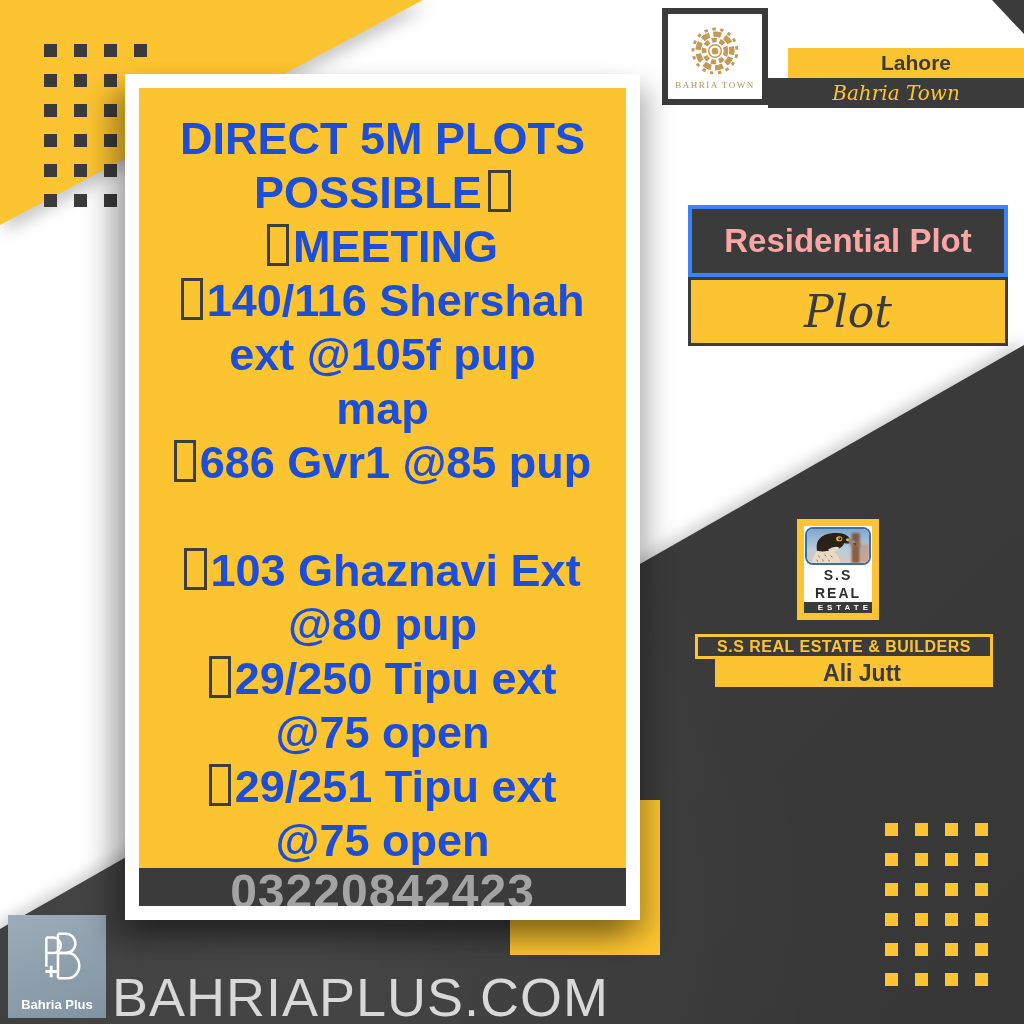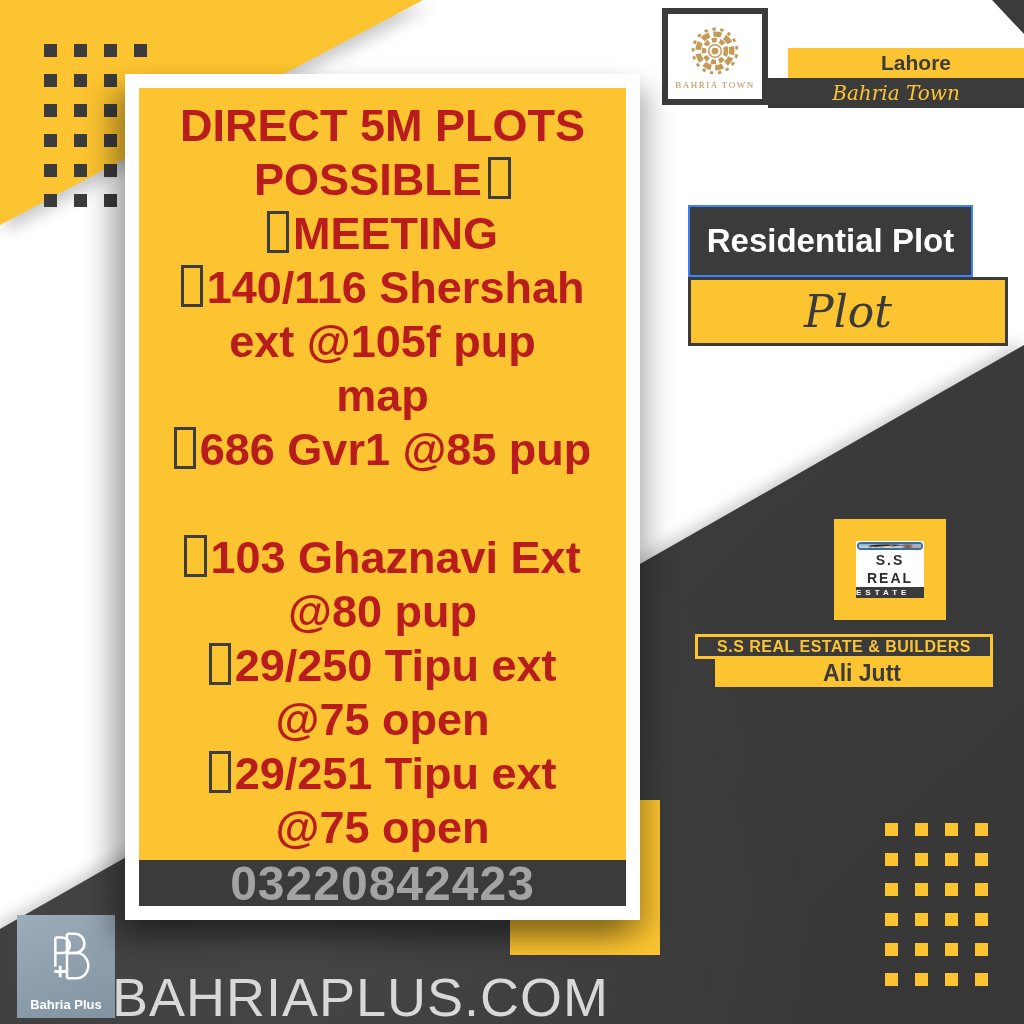--- a/index.html
+++ b/index.html
@@ -26,21 +26,21 @@
              background:radial-gradient(circle at 28% 92%,rgba(255,255,255,.06),transparent 45%);}
   .yellow-back-rect{position:absolute;left:510px;top:800px;width:150px;height:155px;
              background:#FCC430;z-index:3;}
 
   
   .main-card{position:absolute;left:125px;top:74px;width:515px;height:846px;z-index:5;
              background:#ffffff;padding:14px;box-sizing:border-box;
              box-shadow:-16px 18px 26px rgba(0,0,0,.30),10px 14px 24px rgba(0,0,0,.25);
              display:flex;}
   .card-inner{flex:1;background:#FCC430;display:flex;flex-direction:column;overflow:hidden;}
-  .card-lines{flex:1;padding-top:11px;text-align:center;color:#b91c1c;
+  .card-lines{flex:1;padding-top:24px;text-align:center;color:#1d4ed8;
               font-weight:700;font-size:45px;line-height:54px;}
   .card-line{min-height:54px;}
   .glyph-box{display:inline-block;width:.5em;height:.92em;border:3px solid #3E3E3E;
              vertical-align:-.08em;margin-right:.08em;box-sizing:border-box;}
   .glyph-box.after{margin-right:0;margin-left:.15em;}
   .phone-bar{height:46px;background:#3B3B3B;display:flex;align-items:center;justify-content:center;
              color:#a3a3a3;font-weight:700;font-size:48px;letter-spacing:1px;}
 
   
   .brand-box{position:absolute;left:662px;top:8px;width:106px;height:97px;z-index:4;
@@ -48,50 +48,50 @@
              display:flex;flex-direction:column;align-items:center;justify-content:center;gap:2px;}
   .brand-caption{color:#B68F55;font-family:"Liberation Serif",serif;font-size:9px;letter-spacing:1.5px;}
   .city-bar{position:absolute;left:788px;top:48px;width:256px;height:30px;background:#FCC430;z-index:4;
             display:flex;align-items:center;justify-content:center;
             color:#3B3B3B;font-weight:700;font-size:21px;}
   .town-bar{position:absolute;left:768px;top:78px;width:256px;height:30px;background:#3B3B3B;z-index:4;
             display:flex;align-items:center;justify-content:center;
             color:#FCC430;font-family:"DejaVu Serif",serif;font-style:italic;font-size:20px;}
 
   
-  .resplot-box{position:absolute;left:688px;top:205px;width:285px;height:72px;z-index:4;
-            background:#3B3B3B;border:2px solid #3b82f6;box-sizing:border-box;
-            display:flex;align-items:center;justify-content:center;
-            color:#ffffff;font-weight:700;font-size:33px;}
+  .resplot-box{position:absolute;left:688px;top:205px;width:320px;height:72px;z-index:4;
+            background:#3B3B3B;border:4px solid #3b82f6;box-sizing:border-box;
+            display:flex;align-items:center;justify-content:center;
+            color:#fca5a5;font-weight:700;font-size:33px;}
   .sale-box{position:absolute;left:688px;top:277px;width:320px;height:69px;z-index:4;
             background:#FCC430;border:3px solid #3B3B3B;box-sizing:border-box;
             display:flex;align-items:center;justify-content:center;
             color:#3B3B3B;font-family:"DejaVu Serif",serif;font-style:italic;font-size:44px;}
 
   
-  .ss-logo{position:absolute;left:797px;top:519px;width:112px;height:101px;z-index:4;
-           background:#FCC430;padding:22px;box-sizing:border-box;display:flex;margin-left:37px;}
+  .ss-logo{position:absolute;left:797px;top:519px;width:82px;height:101px;z-index:4;
+           background:#FCC430;padding:7px;box-sizing:border-box;display:flex;}
   .ss-logo-inner{flex:1;background:#fff;display:flex;flex-direction:column;overflow:hidden;}
   .falcon-photo{height:58px;border:2px solid #3A6EA5;border-radius:8px;overflow:hidden;margin:1px;}
   .falcon-photo svg{display:block;width:100%;height:100%;}
   .ss-line1{text-align:center;color:#2E2E2E;font-weight:700;font-size:14px;letter-spacing:2px;line-height:18px;}
-  .ss-line2{background:#3B3B3B;color:#fff;text-align:left;font-weight:700;font-size:8px;
+  .ss-line2{background:#3B3B3B;color:#fff;text-align:right;font-weight:700;font-size:8px;
             letter-spacing:4px;line-height:11px;}
   .ss-bar1{position:absolute;left:695px;top:634px;width:298px;height:25px;z-index:4;
            background:#3B3B3B;border:3px solid #FCC430;box-sizing:border-box;
            display:flex;align-items:flex-end;justify-content:center;
            color:#FCC430;font-weight:700;font-size:16px;letter-spacing:.5px;}
   .ss-bar2{position:absolute;left:715px;top:659px;width:262px;height:28px;z-index:4;
            background:#FCC430;display:flex;align-items:center;justify-content:center;
            color:#3B3B3B;font-weight:700;font-size:23px;padding-left:16px;}
 
   
   .bp-logo{position:absolute;left:8px;top:915px;width:98px;height:103px;z-index:4;
            background:linear-gradient(160deg,#9DACB9,#8193A1);
-           display:flex;flex-direction:column;align-items:center;justify-content:flex-end;margin-left:9px;}
+           display:flex;flex-direction:column;align-items:center;justify-content:flex-end;}
   .bp-monogram{flex:1;display:flex;align-items:center;justify-content:center;width:100%;}
   .bp-label{color:#fff;font-weight:700;font-size:13px;padding-bottom:6px;}
   .website{position:absolute;left:112px;top:966px;z-index:4;
            color:#D8D8D8;font-size:54px;letter-spacing:1px;}
 </style>
 </head>
 <body>
 
 <div class="stage">
 

